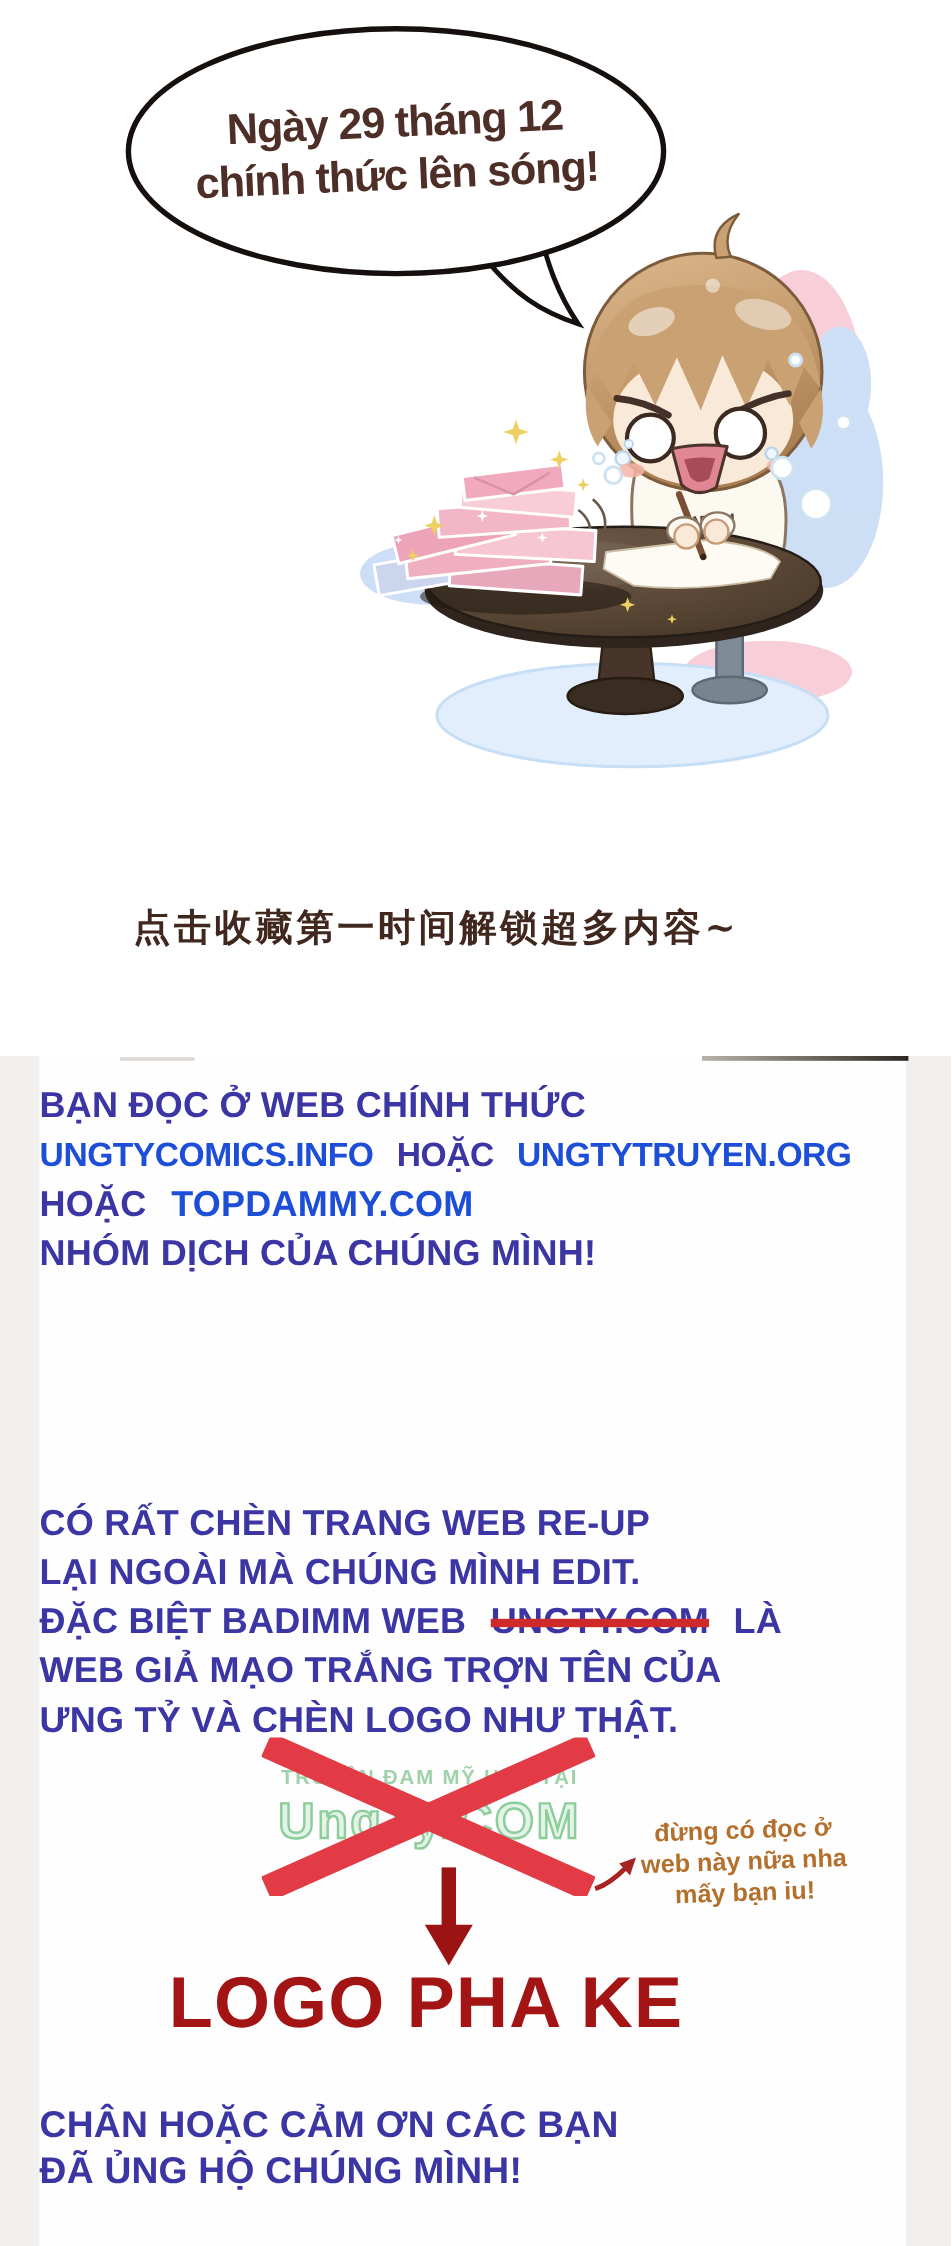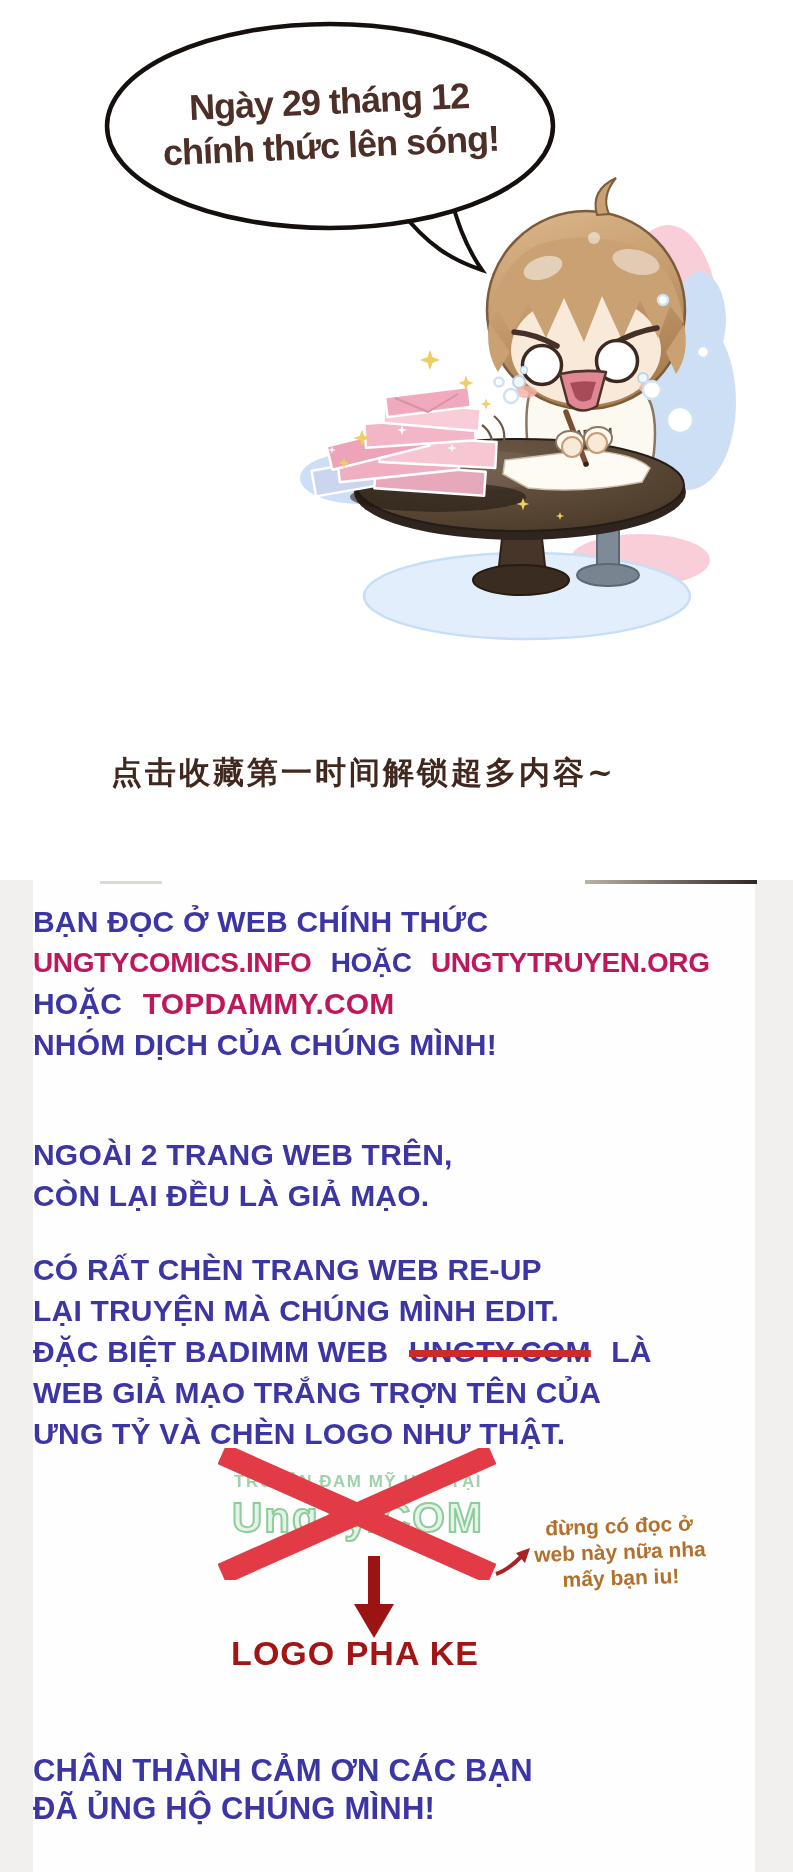--- a/index.html
+++ b/index.html
@@ -24,37 +24,37 @@
   .scan { position:absolute; top:880px; left:0; width:793px; height:992px; background:#f2f0ee; }
   .scan-paper { position:absolute; top:0; left:33px; width:722px; height:992px; background:#fefefe; }
   .scan-edge-r { position:absolute; top:0; left:552px; width:172px; height:4px;
     background:linear-gradient(to right,#b9b2a8,#2e2721); }
   .scan-edge-l { position:absolute; top:1px; left:67px; width:62px; height:3px; background:#cfc8bf; opacity:.7; }
 
   .vn { position:absolute; left:0; width:722px; text-align:left; font-weight:bold;
         color:#3c35a4; font-size:30px; line-height:41px; letter-spacing:.2px; }
   .p1 { top:21px; } .p2 { top:254px; } .p3 { top:369px; }
   .closing { top:872px; font-size:31px; line-height:38px; }
-  .blue { color:#3c35a4; } .red { color:#be185d; }
+  .blue { color:#3c35a4; } .red { color:#1d4ed8; }
   .seg { display:inline-block; }
   .seg + .seg { margin-left:12px; }
   .line-tight { font-size:28px; letter-spacing:-0.4px; }
   .strike { text-decoration:line-through; text-decoration-color:#cf2a2a; text-decoration-thickness:7px; }
 
   .green-logo { position:absolute; top:592px; left:114px; width:422px; text-align:center; }
   .gl-top  { font-size:17px; font-weight:bold; letter-spacing:1.5px; color:#9ed2aa; }
   .gl-main { font-size:42px; font-weight:bold; letter-spacing:2px; margin-top:2px;
              color:#e4f3e7; -webkit-text-stroke:2px #8ccd9a; }
   .x-mark { position:absolute; top:568px; left:185px; }
   .note { position:absolute; top:633px; left:484px; width:206px; text-align:center;
           color:#b3702c; font-weight:bold; font-size:21px; line-height:26px; transform:rotate(-2deg); }
   .small-arrow { position:absolute; top:664px; left:461px; }
   .down-arrow  { position:absolute; top:676px; left:319px; }
   .fake-label  { position:absolute; top:754px; left:0; width:644px; text-align:center;
-                 color:#a31414; font-weight:bold; font-size:34px; letter-spacing:1px; }
+                 color:#a31414; font-weight:bold; font-size:60px; letter-spacing:1px; }
 </style>
 </head>
 <body>
 
 <div class="page">
 
   <svg class="illu-svg" width="793" height="660" viewBox="0 0 793 660">
     <defs>
       <linearGradient id="hairG" x1="0" y1="0" x2="0.3" y2="1">
         <stop offset="0" stop-color="#dbb88c"></stop>
@@ -211,28 +211,24 @@
           <span class="seg blue">HOẶC</span>
           <span class="seg red">UNGTYTRUYEN.ORG</span>
         </div>
         <div>
           <span class="seg blue">HOẶC</span>
           <span class="seg red">TOPDAMMY.COM</span>
         </div>
         <div><span class="seg blue">NHÓM DỊCH CỦA CHÚNG MÌNH!</span></div>
       </div>
 
-      <div class="vn p2">
-        <div><span class="seg blue">NGOÀI 2 TRANG WEB TRÊN,</span></div>
-        <div><span class="seg blue">CÒN LẠI ĐỀU LÀ GIẢ MẠO.</span></div>
-      </div>
 
       <div class="vn p3">
         <div><span class="seg blue">CÓ RẤT CHÈN TRANG WEB RE-UP</span></div>
-        <div><span class="seg blue">LẠI TRUYỆN MÀ CHÚNG MÌNH EDIT.</span></div>
+        <div><span class="seg blue">LẠI NGOÀI MÀ CHÚNG MÌNH EDIT.</span></div>
         <div>
           <span class="seg blue">ĐẶC BIỆT BADIMM WEB</span>
           <span class="seg blue strike">UNGTY.COM</span>
           <span class="seg blue">LÀ</span>
         </div>
         <div><span class="seg blue">WEB GIẢ MẠO TRẮNG TRỢN TÊN CỦA</span></div>
         <div><span class="seg blue">ƯNG TỶ VÀ CHÈN LOGO NHƯ THẬT.</span></div>
       </div>
 
       <div class="green-logo">
@@ -257,18 +253,18 @@
       </div>
 
       <svg class="down-arrow" width="44" height="84">
         <rect x="16" y="0" width="12" height="52" fill="#9c1313"></rect>
         <polygon points="2,48 42,48 22,82" fill="#9c1313"></polygon>
       </svg>
 
       <div class="fake-label">LOGO PHA KE</div>
 
       <div class="vn closing">
-        <div><span class="seg blue">CHÂN THÀNH CẢM ƠN CÁC BẠN</span></div>
+        <div><span class="seg blue">CHÂN HOẶC CẢM ƠN CÁC BẠN</span></div>
         <div><span class="seg blue">ĐÃ ỦNG HỘ CHÚNG MÌNH!</span></div>
       </div>
     </div>
   </div>
 </div>
 
 </body></html>

